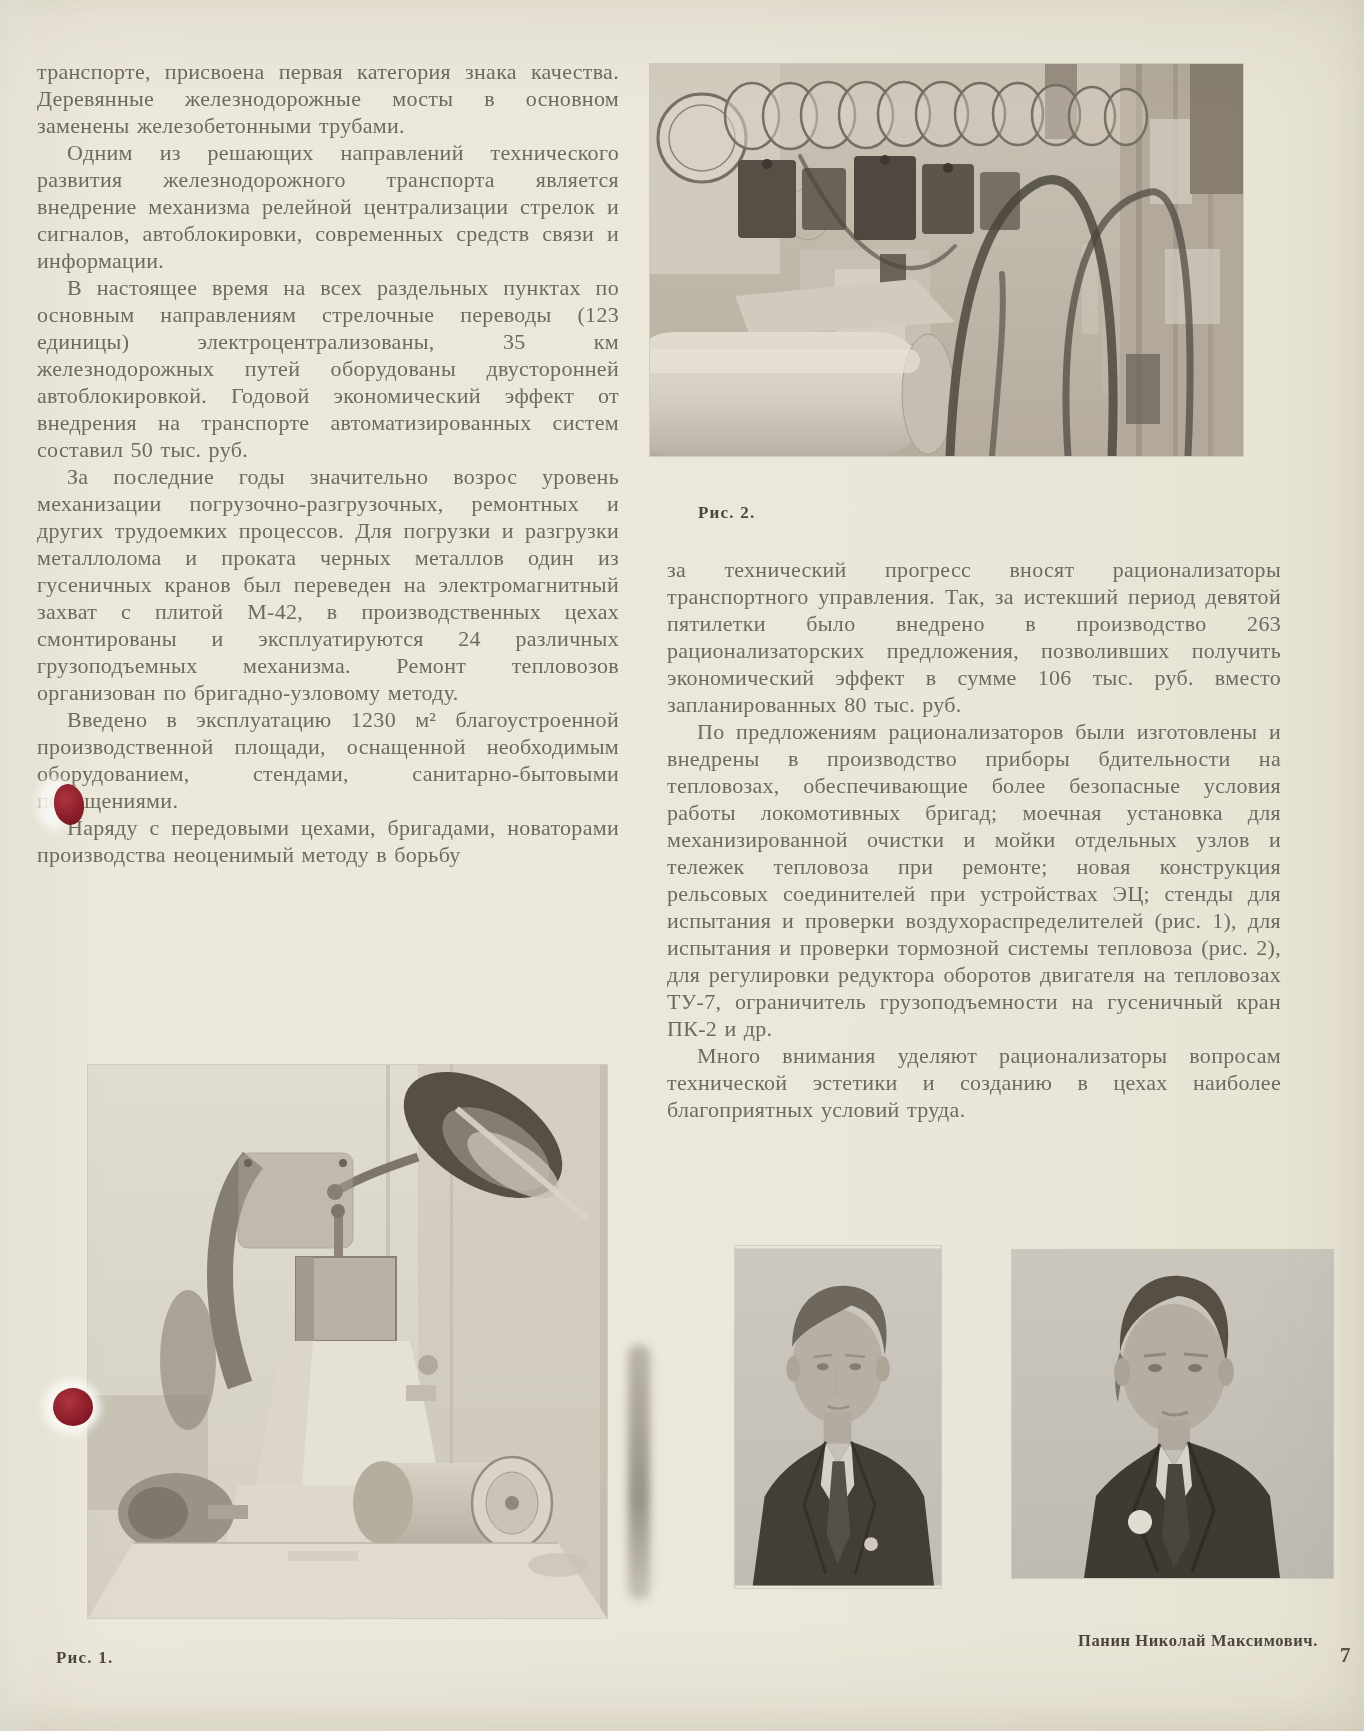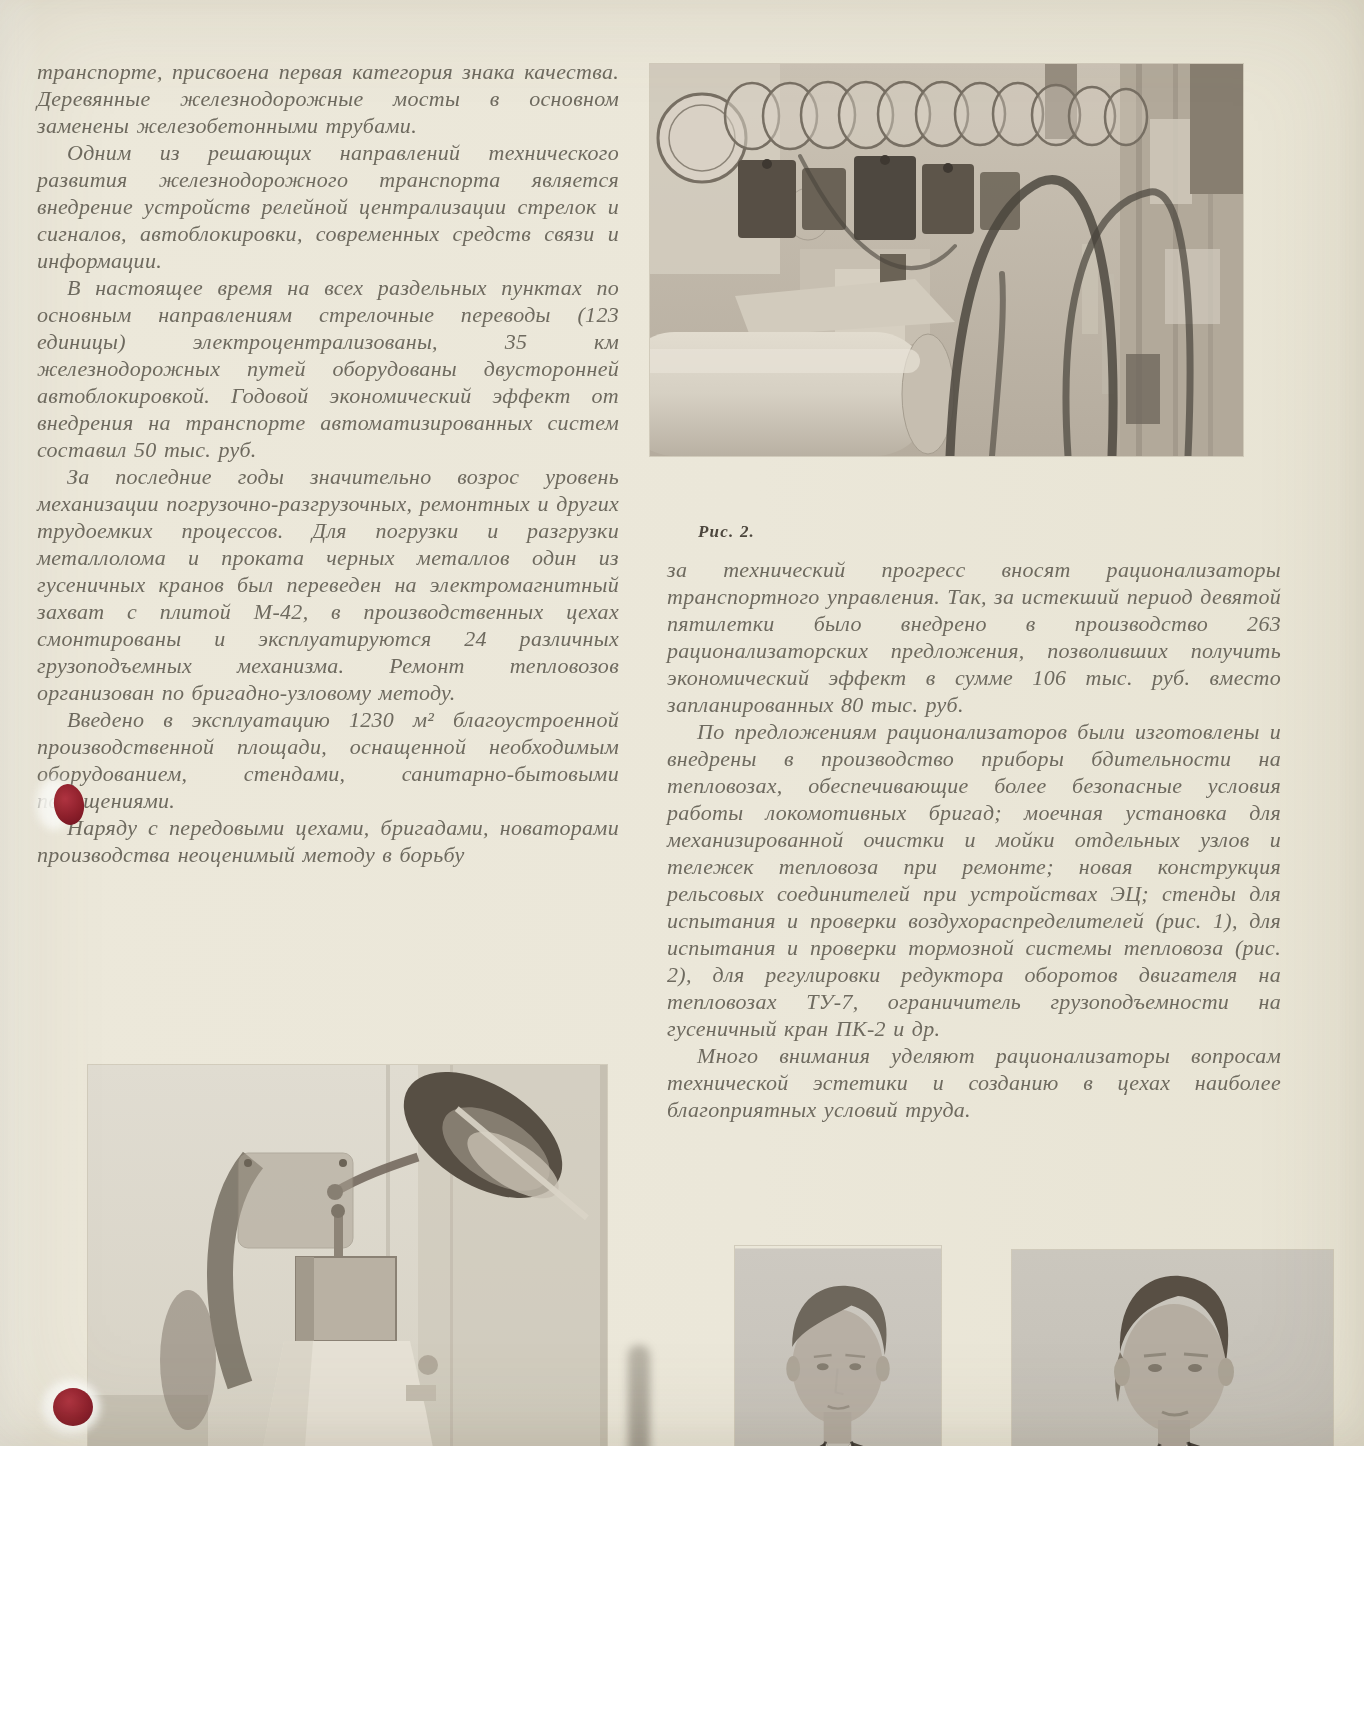--- a/index.html
+++ b/index.html
@@ -1,43 +1,42 @@
 <!DOCTYPE html>
 <html lang="ru"><head>
 <meta charset="utf-8">
 <style>
   html,body{margin:0;padding:0;}
   .page{
     position:relative;
-    width:1364px;height:1446px;
+    width:1364px;height:1731px;
     background:linear-gradient(90deg,#f2f0e6 0%,#ece8da 3%,#ebe7d9 55%,#e8e4d4 100%);
     overflow:hidden;
     font-family:"Liberation Serif","DejaVu Serif",serif;
-    font-style:italic;
   }
   .page::after{
     content:"";position:absolute;inset:0;pointer-events:none;
     box-shadow:inset 0 0 110px rgba(120,108,80,0.16), inset 0 -10px 30px rgba(120,108,80,0.08);
   }
   .col{
     position:absolute;
     color:#6e6a5f;
     font-size:22px;line-height:27px;
     text-align:justify;
     letter-spacing:.3px;word-spacing:1.5px;
   }
   .col p{margin:0;}
   .col p.indent{text-indent:30px;}
   #col-left{left:37px;top:58px;width:582px;}
   #col-right{left:639px;top:556px;width:614px;margin-left:28px;}
   .figcap{
     position:absolute;color:#4c463d;font-weight:700;
     font-size:17px;letter-spacing:1.2px;
   }
-  #fig2-caption{left:698px;top:503px;margin-top:19px;}
+  #fig2-caption{left:698px;top:503px;}
   #fig1-caption{left:56px;top:1648px;}
   .photo{position:absolute;box-shadow:0 0 0 1px rgba(130,120,100,0.25);}
   #figure2-photo{left:650px;top:64px;width:593px;height:392px;}
   #figure1-photo{left:88px;top:1065px;width:519px;height:553px;}
   #portrait-left{left:735px;top:1246px;width:206px;height:342px;}
   #portrait-right{left:1012px;top:1250px;width:321px;height:328px;}
   .photo svg{display:block;width:100%;height:100%;}
   .portrait-caption{
     position:absolute;color:#4c463d;font-weight:700;
     font-size:16.5px;line-height:21px;letter-spacing:.6px;
@@ -67,21 +66,21 @@
     filter:blur(4px);border-radius:10px;
   }
 </style>
 </head>
 <body>
 
 <div class="page">
 
   <div class="col" id="col-left">
     <p>транспорте, присвоена первая категория знака качества. Деревянные железнодорожные мосты в основном заменены железобетонными трубами.</p>
-    <p class="indent">Одним из решающих направлений технического развития железнодорожного транспорта является внедрение устройств релейной централизации стрелок и сигналов, автоблокировки, современных средств связи и информации.</p>
+    <p class="indent">Одним из решающих направлений технического развития железнодорожного транспорта является внедрение механизма релейной централизации стрелок и сигналов, автоблокировки, современных средств связи и информации.</p>
     <p class="indent">В настоящее время на всех раздельных пунктах по основным направлениям стрелочные переводы (123 единицы) электроцентрализованы, 35 км железнодорожных путей оборудованы двусторонней автоблокировкой. Годовой экономический эффект от внедрения на транспорте автоматизированных систем составил 50 тыс. руб.</p>
     <p class="indent">За последние годы значительно возрос уровень механизации погрузочно-разгрузочных, ремонтных и других трудоемких процессов. Для погрузки и разгрузки металлолома и проката черных металлов один из гусеничных кранов был переведен на электромагнитный захват с плитой М-42, в производственных цехах смонтированы и эксплуатируются 24 различных грузоподъемных механизма. Ремонт тепловозов организован по бригадно-узловому методу.</p>
     <p class="indent">Введено в эксплуатацию 1230 м² благоустроенной производственной площади, оснащенной необходимым оборудованием, стендами, санитарно-бытовыми помещениями.</p>
     <p class="indent">Наряду с передовыми цехами, бригадами, новаторами производства неоценимый методу в борьбу</p>
   </div>
 
   <div class="photo" id="figure2-photo">
     <svg viewBox="0 0 593 392" xmlns="http://www.w3.org/2000/svg">
       <defs>
         <linearGradient id="pg2bg" x1="0" y1="0" x2="0" y2="1">

